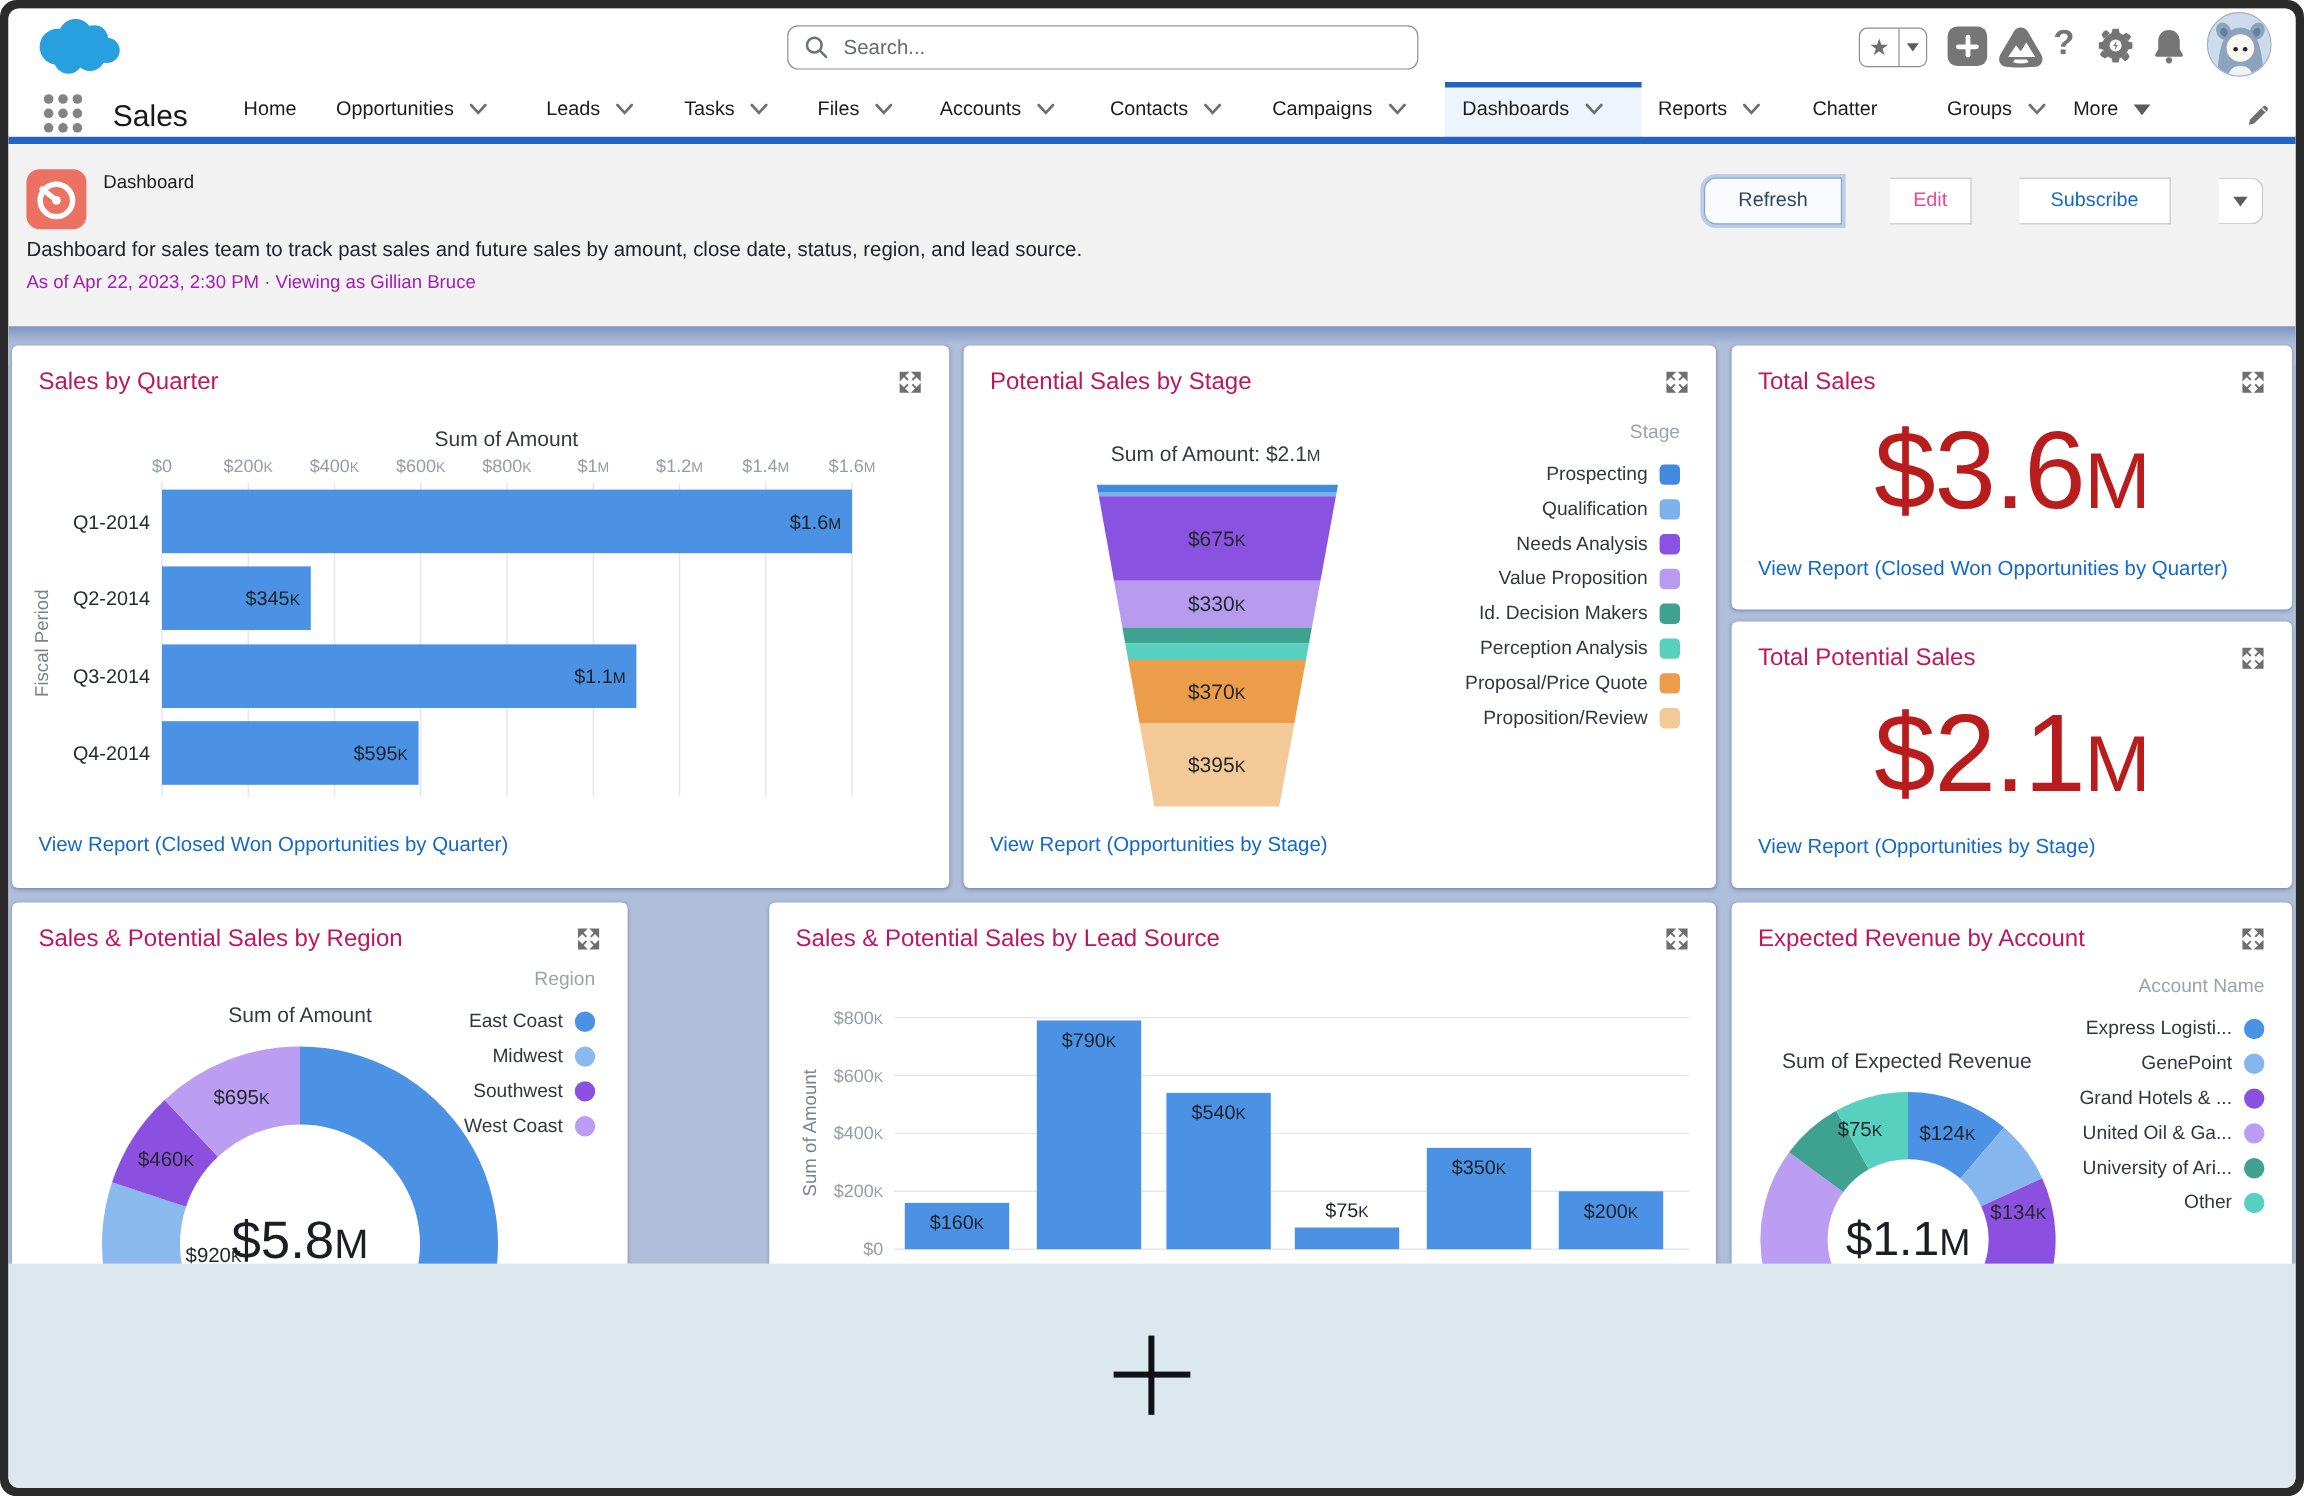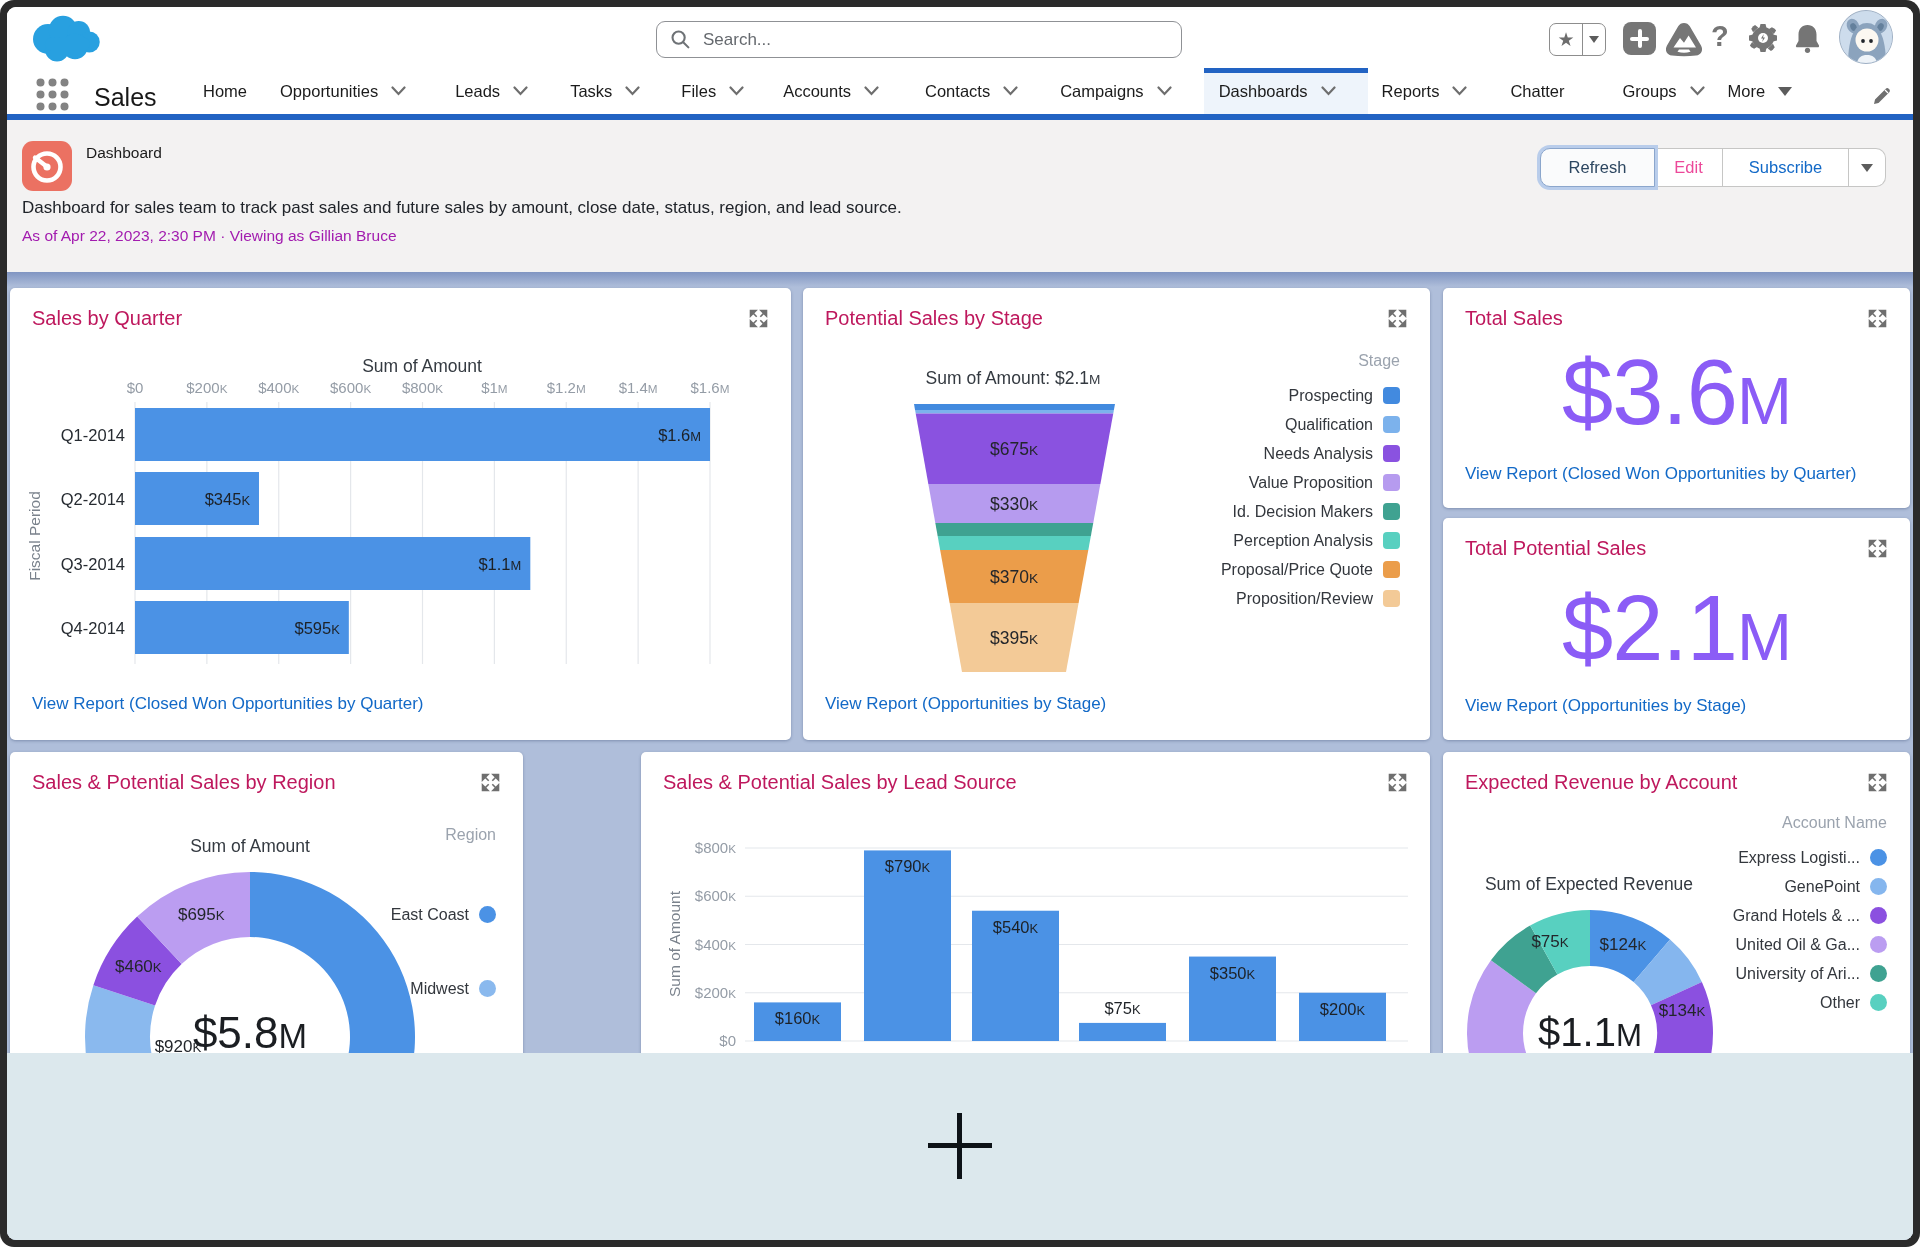--- a/index.html
+++ b/index.html
@@ -42,21 +42,21 @@
   .pencil-icon { position:absolute; right:20px; top:17px; width:22px; height:22px; }
 
   
   .dash-header { position:absolute; left:7px; top:120px; right:7px; height:184px; background:#f3f2f2; }
   .dash-icon { position:absolute; left:15px; top:21px; width:50px; height:50px; border-radius:11px; background:#eb7162; }
   .dh-type { position:absolute; left:79px; top:24px; font-size:15.5px; color:#1b1b1b; }
   .dh-title { position:absolute; left:79px; top:42px; font-size:24px; font-weight:700; color:#141414; }
   .dh-desc { position:absolute; left:15px; top:78px; font-size:17px; color:#20242a; }
   .dh-asof { position:absolute; left:15px; top:107px; font-size:15.5px; color:#a21caf; }
   .btn-group { position:absolute; right:27px; top:28px; height:39px; display:flex; }
-  .btn { height:39px; background:#fff; border:1px solid #c6c6c5; border-left-width:0; font-size:16.5px; display:flex; align-items:center; justify-content:center; font-family:inherit; }
+  .btn { height:39px; background:#fff; border:1px solid #c6c6c5; border-left-width:0; font-size:16.5px; display:flex; align-items:center; justify-content:center; font-family:inherit;margin-left:40px; }
   .btn-refresh { width:115px; border-left-width:1px; border-radius:10px 0 0 10px; color:#2c4660; background:#fafbfc; box-shadow:0 0 0 3px #b9cdeb; position:relative; z-index:2; border-color:#8ba6cc; }
   .btn-edit { width:68px; color:#ec4899; }
   .btn-subscribe { width:126px; color:#1269c7; }
   .btn-caret { width:37px; border-radius:0 10px 10px 0; }
 
   
   .dash-area { position:absolute; left:7px; top:272px; right:7px; bottom:7px; background:#afbeda; }
   .dash-area::before { content:""; position:absolute; left:0; top:0; right:0; height:15px; background:linear-gradient(#8095c2, #afbeda); }
   .panel { position:absolute; background:#fff; border-radius:5px; box-shadow:0 1px 3px rgba(35,55,95,.35); }
   .panel-title { position:absolute; left:22px; top:19px; font-size:20px; font-weight:500; color:#be185d; }
@@ -65,21 +65,21 @@
   .chart-host { position:absolute; left:0; top:0; }
   .panel svg text { font-family:"Liberation Sans", sans-serif; }
 
   .legend { position:absolute; display:flex; flex-direction:column; align-items:flex-end; }
   .lg-header { height:22px; font-size:16px; color:#9ba3ae; margin-bottom:7px; }
   .lg-row { height:29px; display:flex; align-items:center; justify-content:flex-end; gap:10px; }
   .lg-label { font-size:16px; color:#33373d; }
   .lg-swatch { width:17px; height:17px; border-radius:4px; flex:0 0 17px; }
   .lg-swatch.round { border-radius:50%; }
 
-  .metric-value { position:absolute; left:0; right:0; text-align:center; font-size:92px; color:#8b5cf6; letter-spacing:-1px; }
+  .metric-value { position:absolute; left:0; right:0; text-align:center; font-size:92px; color:#b91c1c; letter-spacing:-1px; }
   .metric-value .unit { font-size:66px; }
 
   
   .bottom-overlay { position:absolute; left:7px; right:7px; top:1053px; bottom:7px; background:#dce8ed; z-index:50; }
   .cross-h { position:absolute; left:928px; top:1143px; width:64px; height:5px; background:#0d1217; z-index:60; }
   .cross-v { position:absolute; left:957px; top:1113px; width:5px; height:66px; background:#0d1217; z-index:60; }
 </style>
 </head>
 <body>
 
@@ -447,21 +447,21 @@
                 <text x="240" y="100" font-size="17.5" fill="#343a41" text-anchor="middle">Sum of Amount</text>
                 <path d="M240.00,120.00 A165,165 0 1 1 111.40,388.37 L162.06,347.65 A100,100 0 1 0 240.00,185.00 Z" fill="#4b92e5"></path>
                 <path d="M111.40,388.37 A165,165 0 0 1 83.35,233.16 L145.06,253.58 A100,100 0 0 0 162.06,347.65 Z" fill="#8ab9ee"></path>
                 <path d="M83.35,233.16 A165,165 0 0 1 127.18,164.60 L171.62,212.03 A100,100 0 0 0 145.06,253.58 Z" fill="#8b50e0"></path>
                 <path d="M127.18,164.60 A165,165 0 0 1 240.00,120.00 L240.00,185.00 A100,100 0 0 0 171.62,212.03 Z" fill="#bb9df1"></path>
                 <text x="168" y="300" font-size="17" fill="#23262b" text-anchor="middle">$920<tspan font-size="13.3">K</tspan></text>
                 <text x="128.35787524579405" y="219.63974509318012" font-size="17" fill="#23262b" text-anchor="middle">$460<tspan font-size="13.3">K</tspan></text>
                 <text x="191.29023318238555" y="167.77821370969488" font-size="17" fill="#23262b" text-anchor="middle">$695<tspan font-size="13.3">K</tspan></text>
                 <text x="240" y="296" font-size="44" fill="#1b1e22" text-anchor="middle">$5.8<tspan font-size="34.3">M</tspan></text>
               </svg></div>
-          <div class="legend" id="legend-region" style="top:74px; right:27px;gap:45px;">
+          <div class="legend" id="legend-region" style="top:56px; right:27px;">
               <div class="lg-header">Region</div>
               <div class="lg-row">
                 <span class="lg-label">East Coast</span>
                 <span class="lg-swatch round" style="background:#4b92e5"></span>
               </div>
               <div class="lg-row">
                 <span class="lg-label">Midwest</span>
                 <span class="lg-swatch round" style="background:#8ab9ee"></span>
               </div>
               <div class="lg-row">

